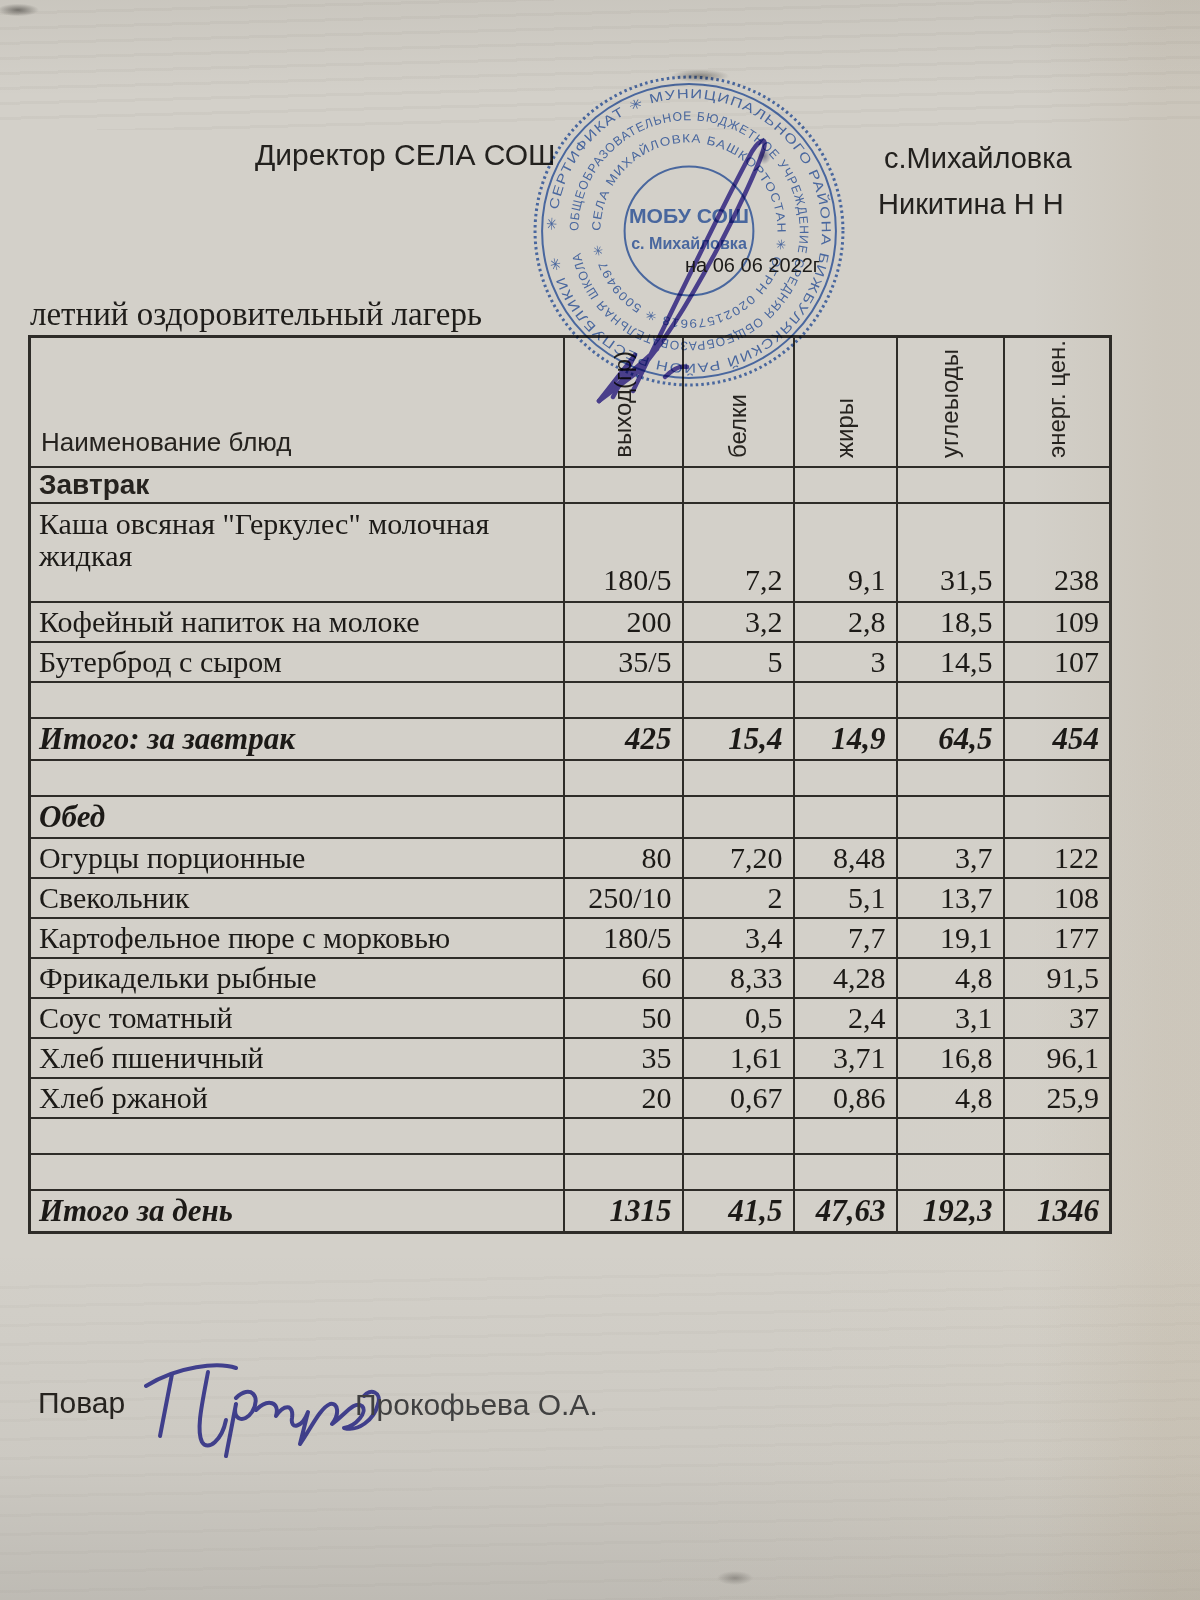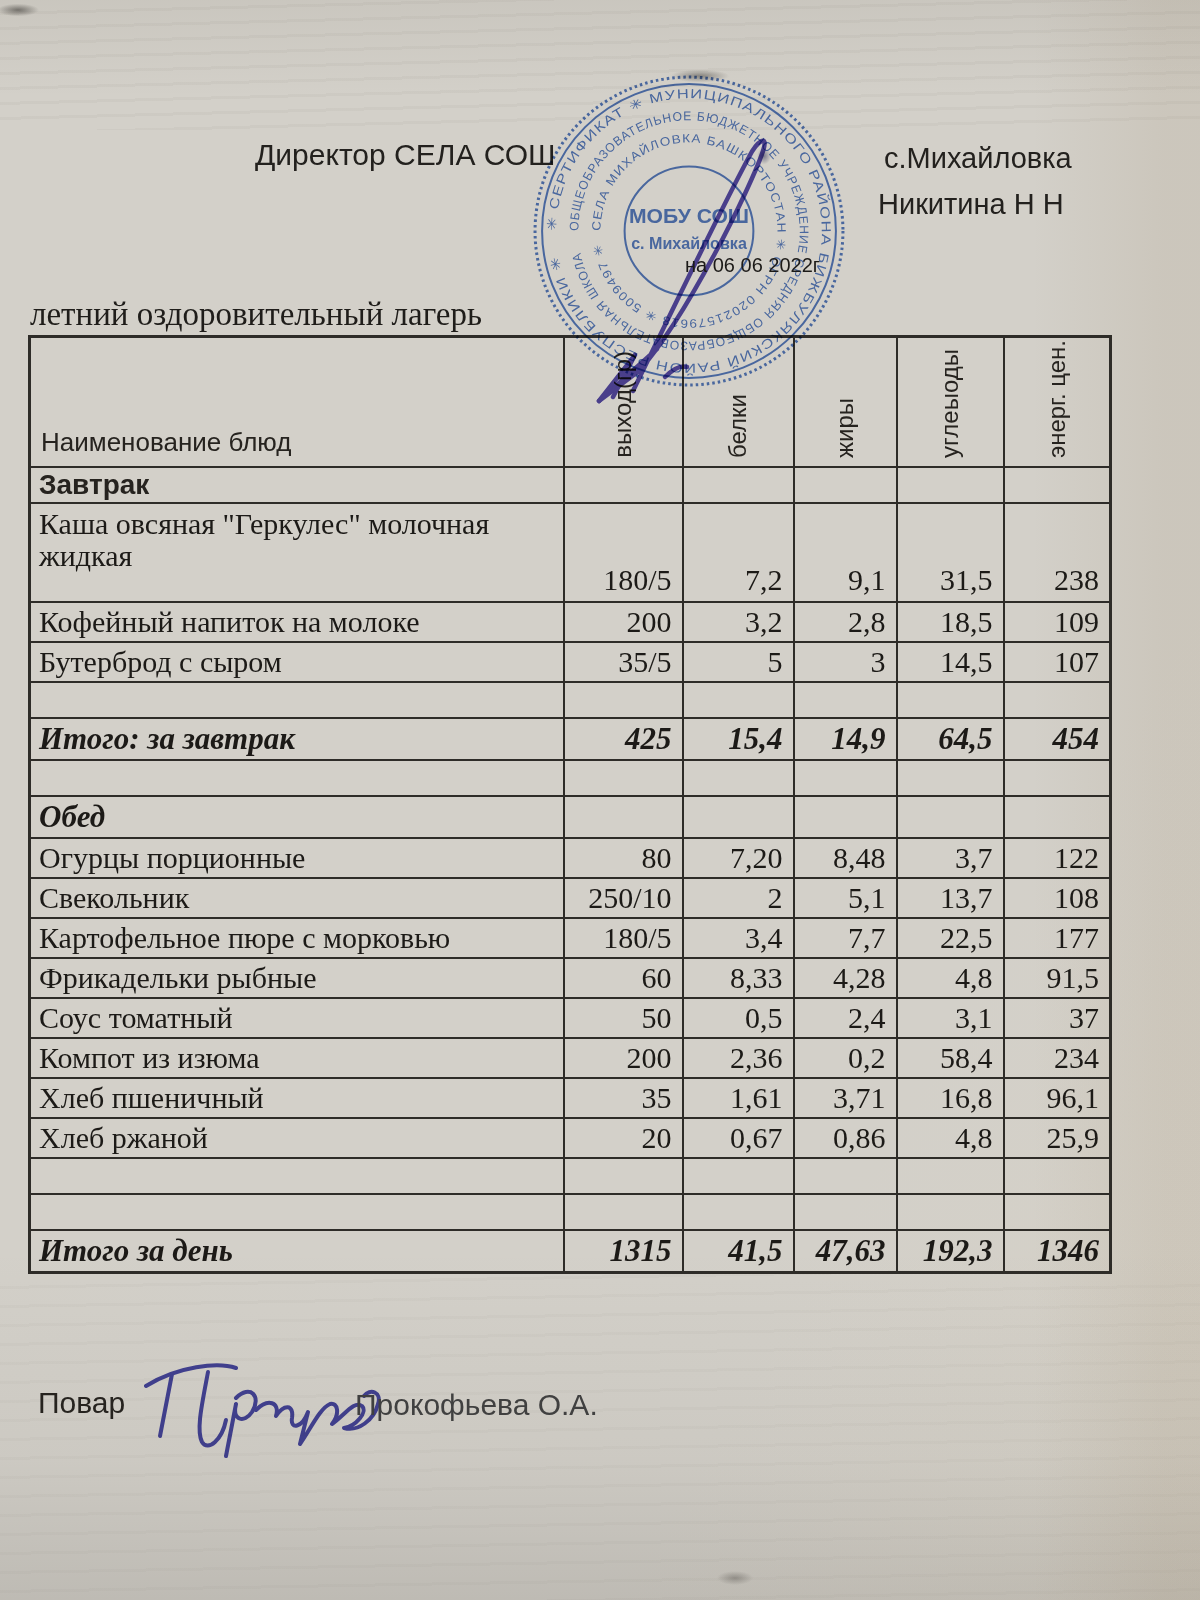--- a/index.html
+++ b/index.html
@@ -225,46 +225,38 @@
           <td class="val-cell">2</td>
           <td class="val-cell">5,1</td>
           <td class="val-cell">13,7</td>
           <td class="val-cell">108</td>
         </tr>
         <tr class="r-dish">
           <td class="name-cell">Картофельное пюре с морковью</td>
           <td class="val-cell">180/5</td>
           <td class="val-cell">3,4</td>
           <td class="val-cell">7,7</td>
-          <td class="val-cell">22,5</td>
+          <td class="val-cell">19,1</td>
           <td class="val-cell">177</td>
         </tr>
         <tr class="r-dish">
           <td class="name-cell">Фрикадельки рыбные</td>
           <td class="val-cell">60</td>
           <td class="val-cell">8,33</td>
           <td class="val-cell">4,28</td>
           <td class="val-cell">4,8</td>
           <td class="val-cell">91,5</td>
         </tr>
         <tr class="r-dish">
           <td class="name-cell">Соус томатный</td>
           <td class="val-cell">50</td>
           <td class="val-cell">0,5</td>
           <td class="val-cell">2,4</td>
           <td class="val-cell">3,1</td>
           <td class="val-cell">37</td>
-        </tr>
-        <tr class="r-dish">
-          <td class="name-cell">Компот из изюма</td>
-          <td class="val-cell">200</td>
-          <td class="val-cell">2,36</td>
-          <td class="val-cell">0,2</td>
-          <td class="val-cell">58,4</td>
-          <td class="val-cell">234</td>
         </tr>
         <tr class="r-dish">
           <td class="name-cell">Хлеб пшеничный</td>
           <td class="val-cell">35</td>
           <td class="val-cell">1,61</td>
           <td class="val-cell">3,71</td>
           <td class="val-cell">16,8</td>
           <td class="val-cell">96,1</td>
         </tr>
         <tr class="r-dish">

